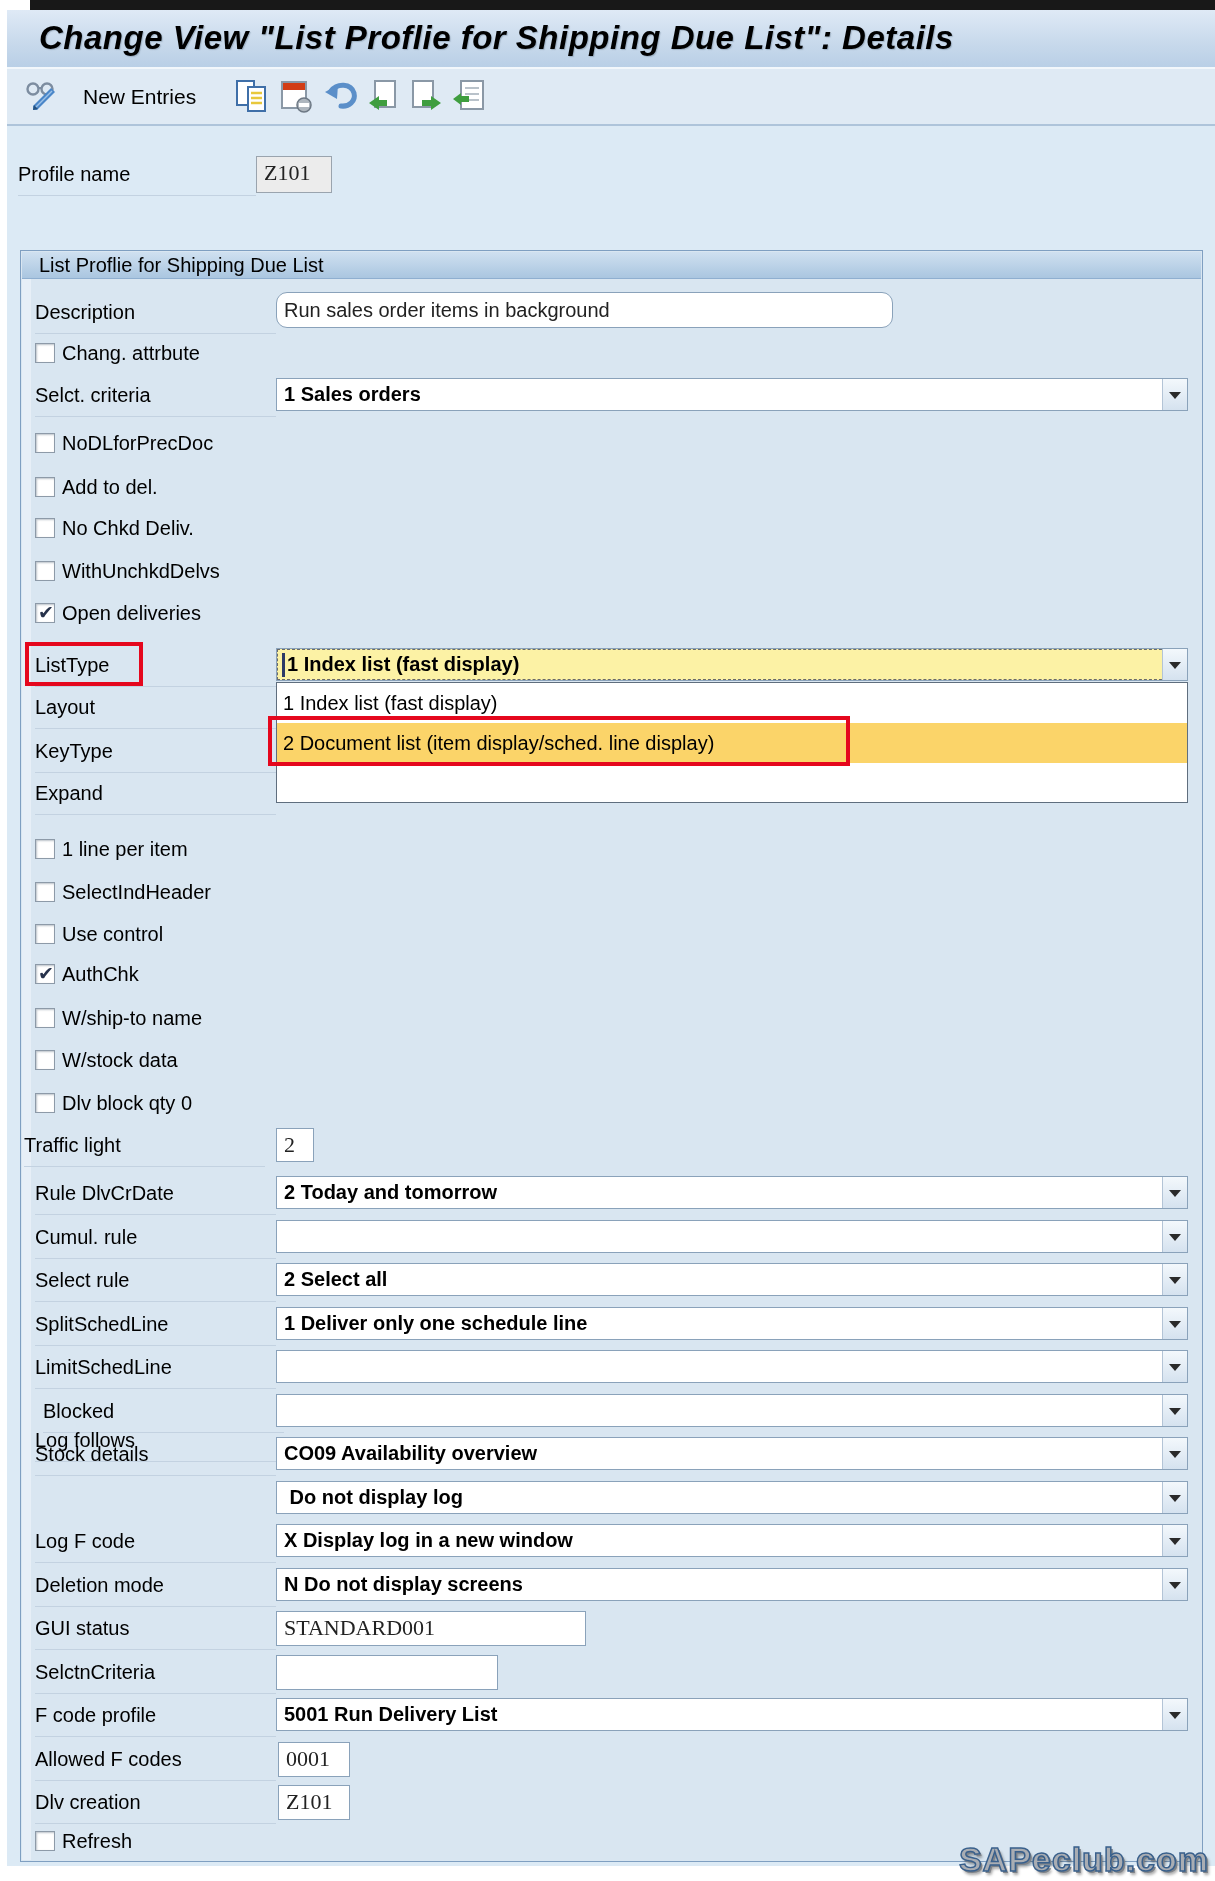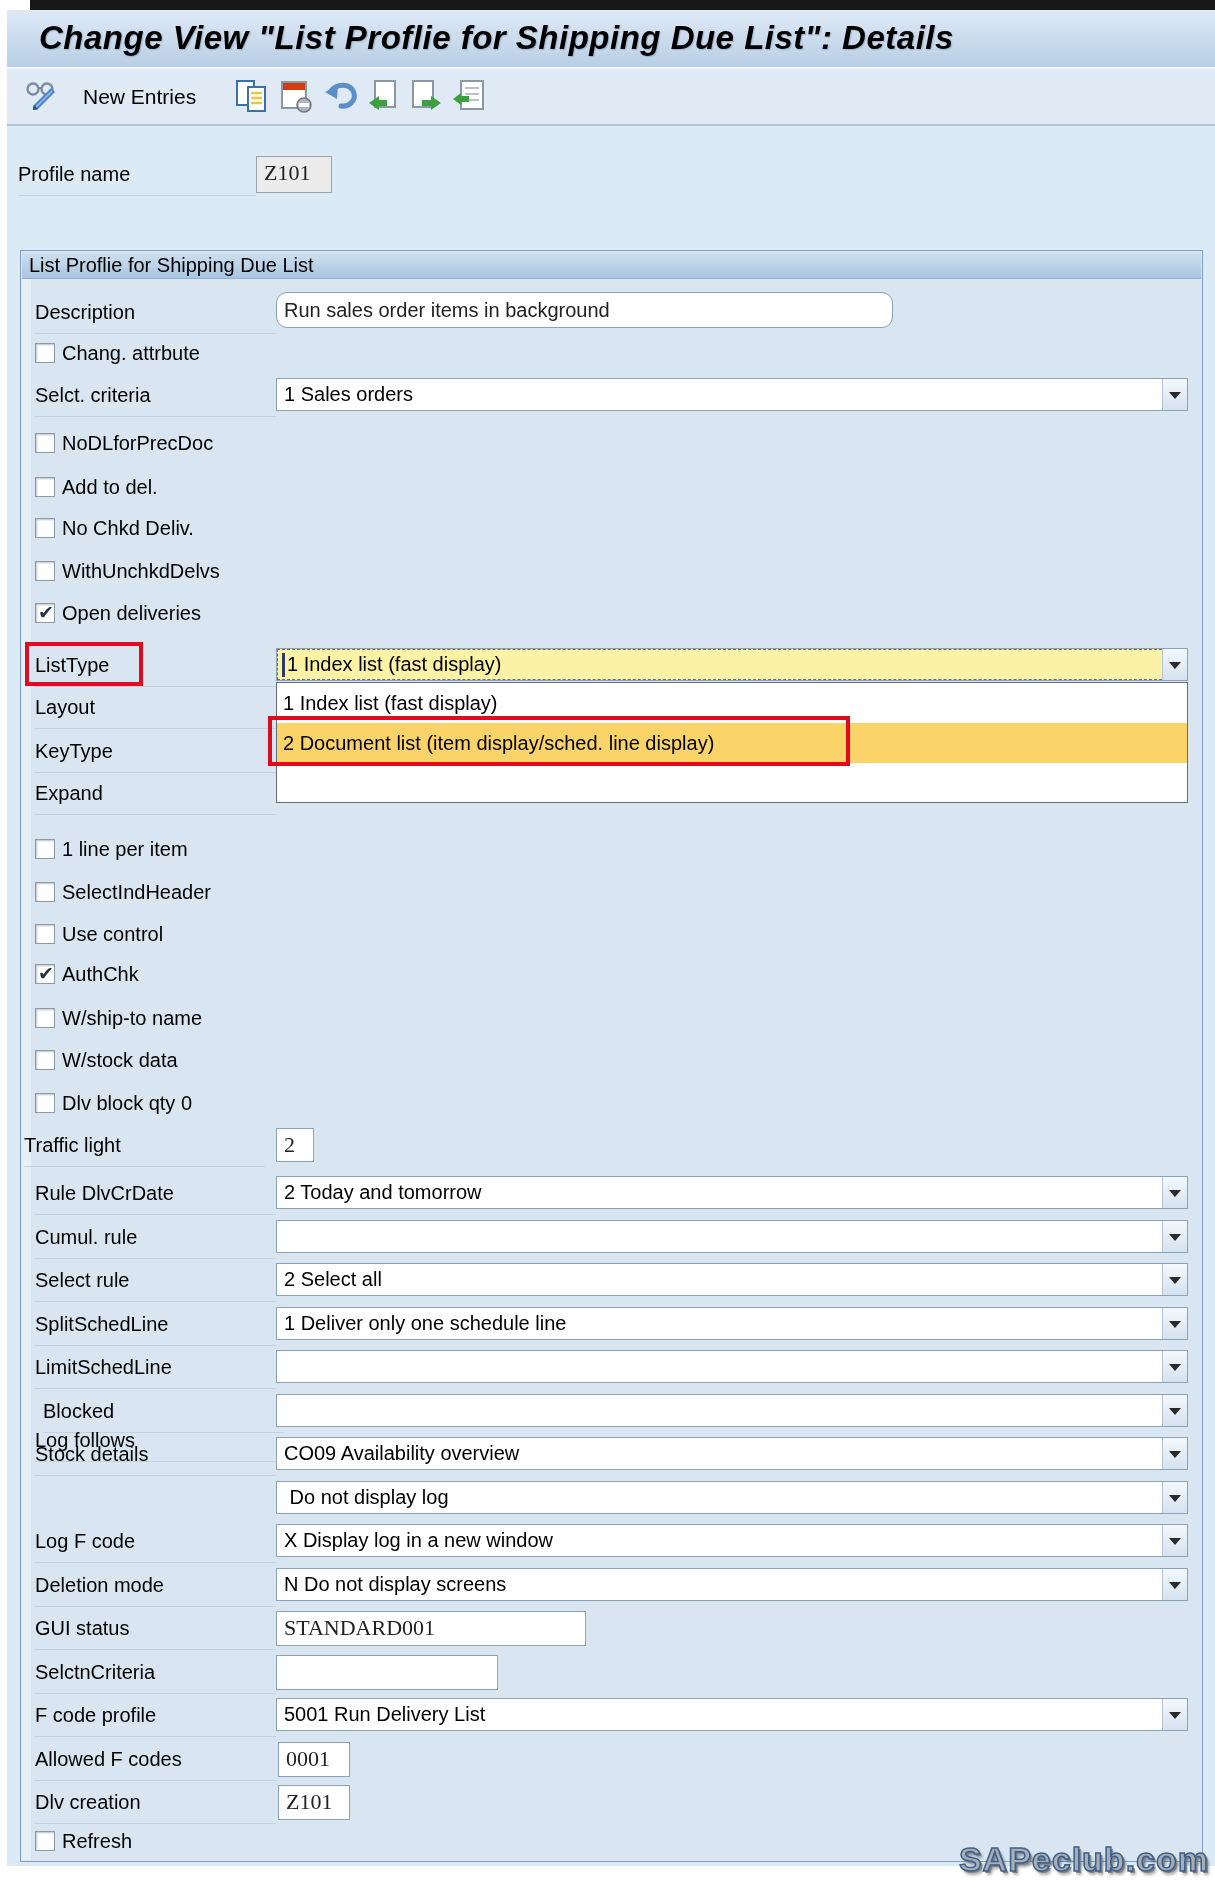--- a/index.html
+++ b/index.html
@@ -23,30 +23,30 @@
   
   .lblcell{position:absolute;font-size:20px;color:#000;border-bottom:1px solid #c3d2e1;
     white-space:nowrap;}
   .lblcell .lt{position:absolute;left:0;bottom:9px;}
   
   .groupbox{position:absolute;left:20px;top:250px;width:1183px;height:1612px;
     background:#d9e6f1;border:1px solid #7f9fc1;box-sizing:border-box;}
   .groupbox .inner-strip{position:absolute;left:1px;top:28px;bottom:1px;width:9px;background:#e7eff7;}
   .group-header{position:absolute;left:1px;right:1px;top:1px;height:27px;
     background:linear-gradient(#cfe0f0,#aac6e0);border-bottom:1px solid #8fafd0;
-    font-size:20px;color:#000;padding-left:7px;line-height:26px;box-sizing:border-box;}
+    font-size:20px;color:#000;padding-left:17px;line-height:26px;box-sizing:border-box;}
   
   .tinput{position:absolute;background:#fff;border:1px solid #8aa2ba;box-sizing:border-box;
     font-family:"Liberation Serif", serif;font-size:22px;line-height:32px;padding-left:7px;
     color:#222;white-space:pre;}
   .tinput.gray{background:#ececec;border-color:#9aa4ae;}
   .sans-input{font-family:"Liberation Sans", sans-serif;font-size:20px;border-radius:11px;}
   
   .combo{position:absolute;left:276px;width:912px;height:33px;background:#fff;
-    border:1px solid #8aa2ba;box-sizing:border-box;}
+    border:1px solid #8aa2ba;box-sizing:border-box;font-weight:bold;}
   .combo .val{position:absolute;left:7px;top:0;line-height:31px;font-size:20px;white-space:pre;}
   .ddbtn{position:absolute;right:0;top:0;bottom:0;width:24px;
     background:linear-gradient(#f3f8fc,#d5e2ef);border-left:1px solid #b3c4d6;cursor:pointer;}
   .ddbtn::after{content:"";position:absolute;left:50%;top:50%;margin:-3px 0 0 -6px;
     border-left:6px solid transparent;border-right:6px solid transparent;border-top:7px solid #2a2a2a;}
   
   .combo.focused{background:#fcf2a5;outline:1px dashed #6a6a6a;outline-offset:-2px;}
   .cursor-bar{position:absolute;left:5px;top:4px;width:3px;height:24px;background:#2c3a66;}
   .combo.focused .val{left:10px;}
   

